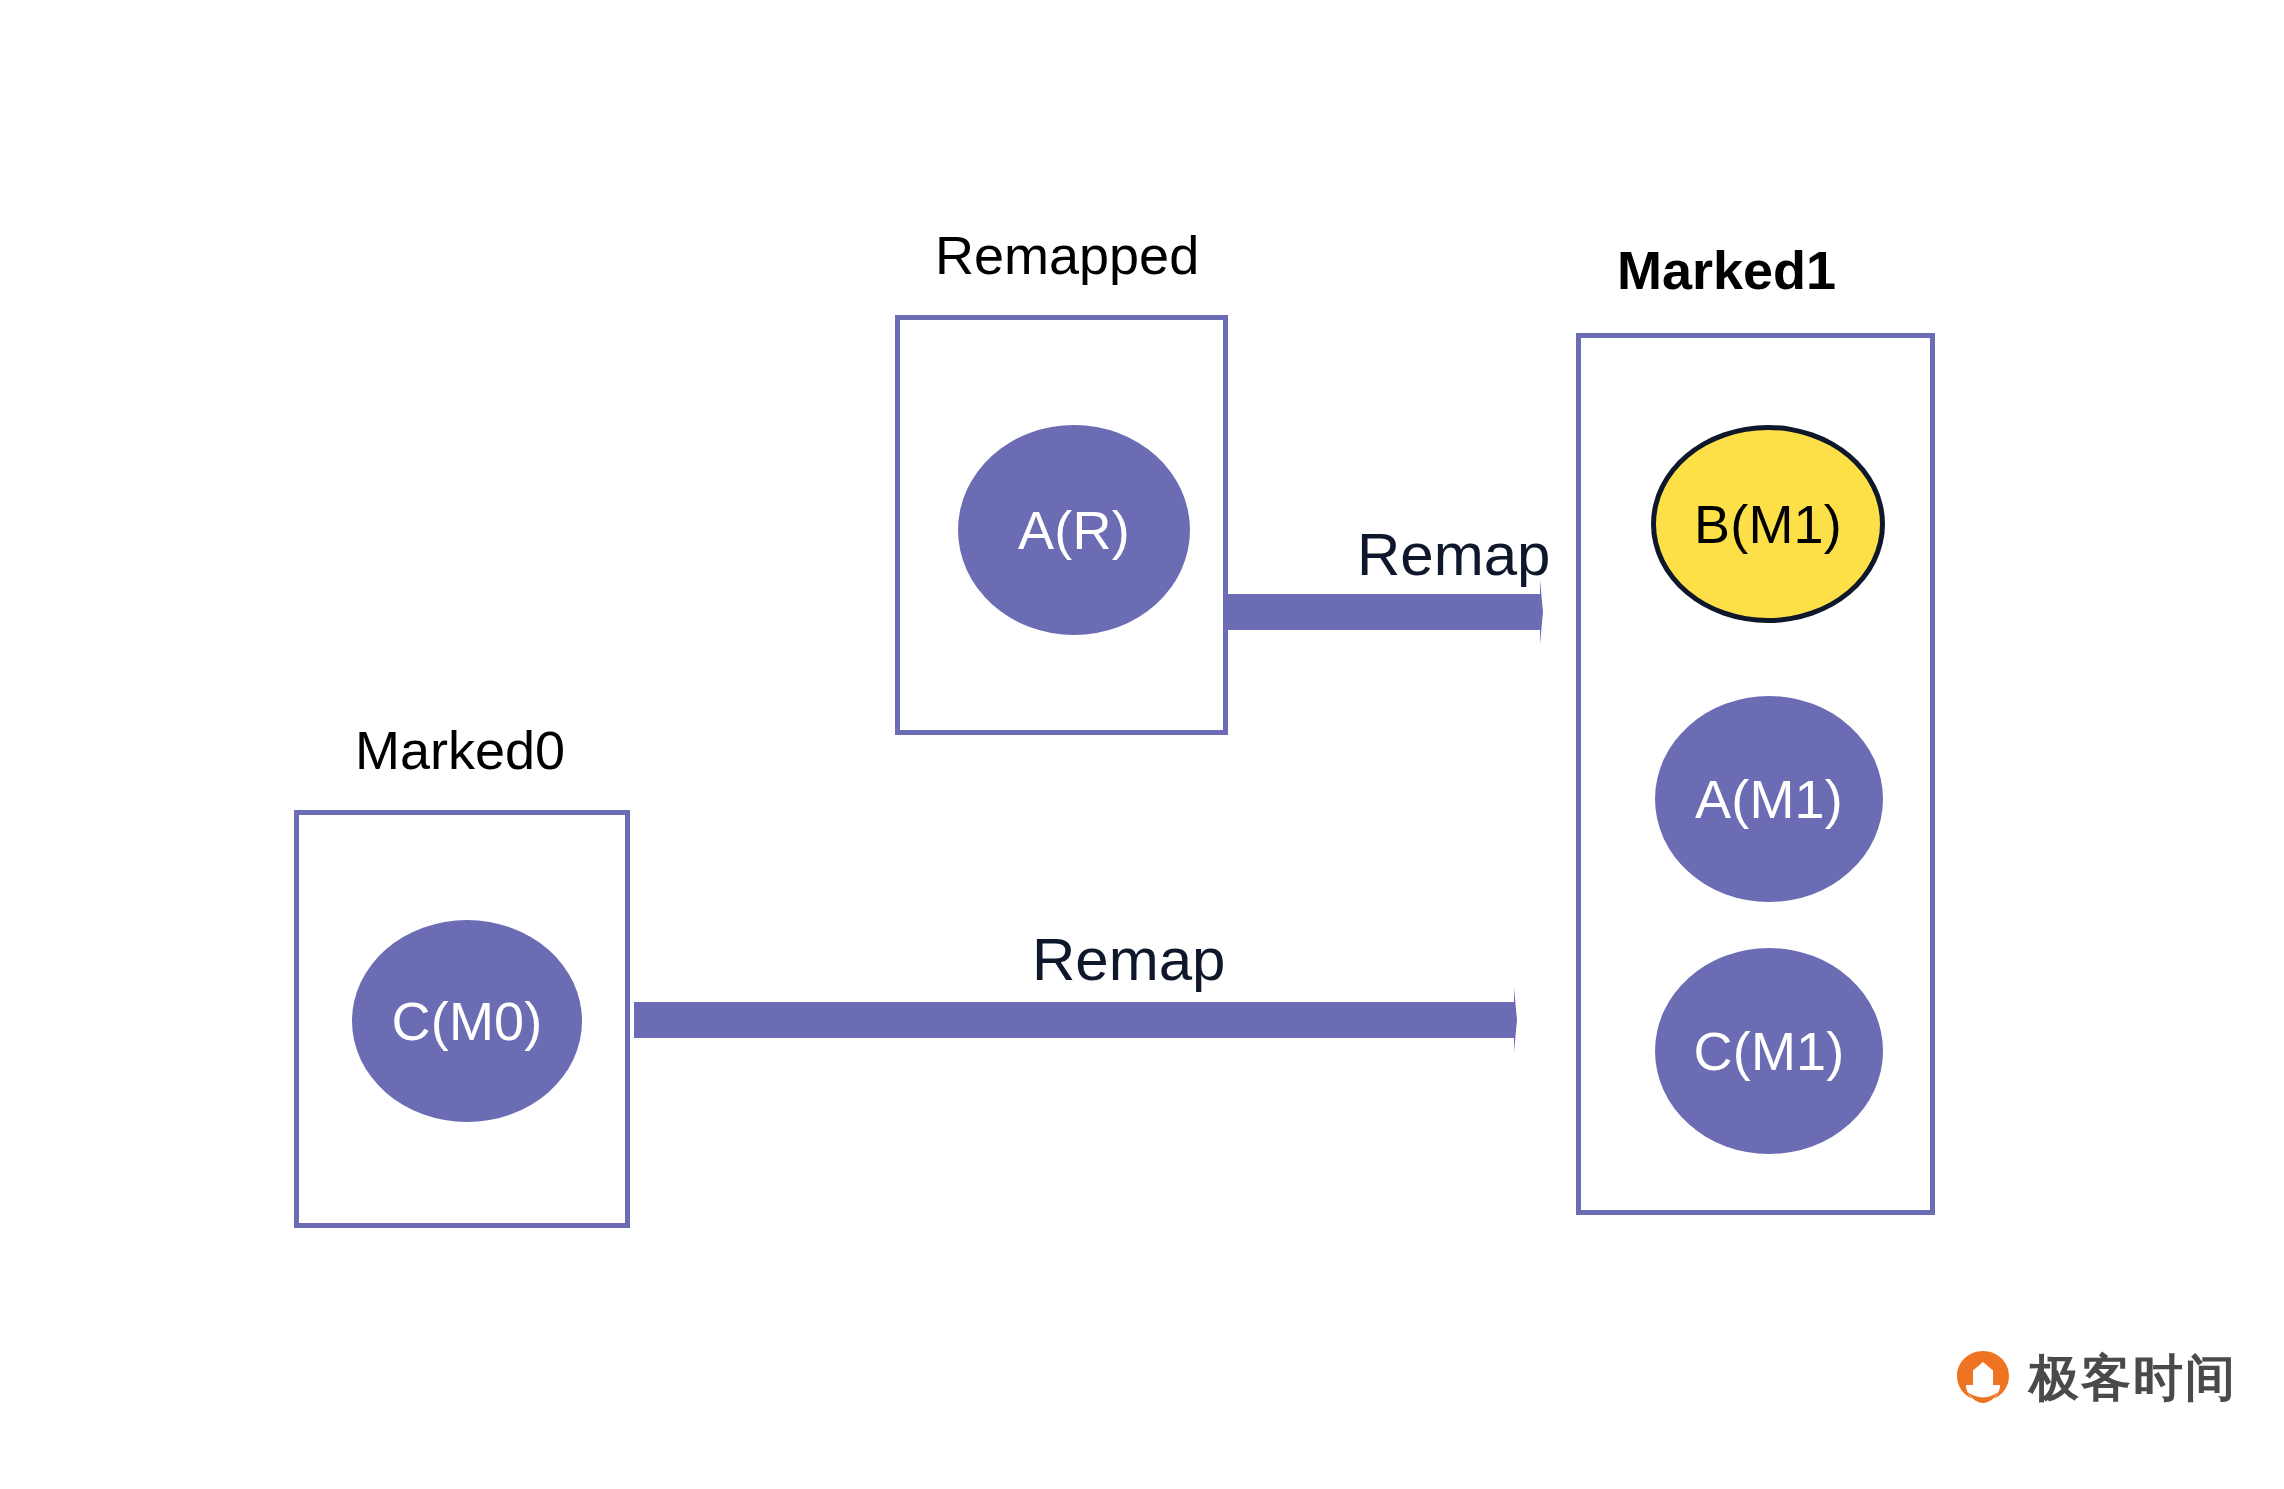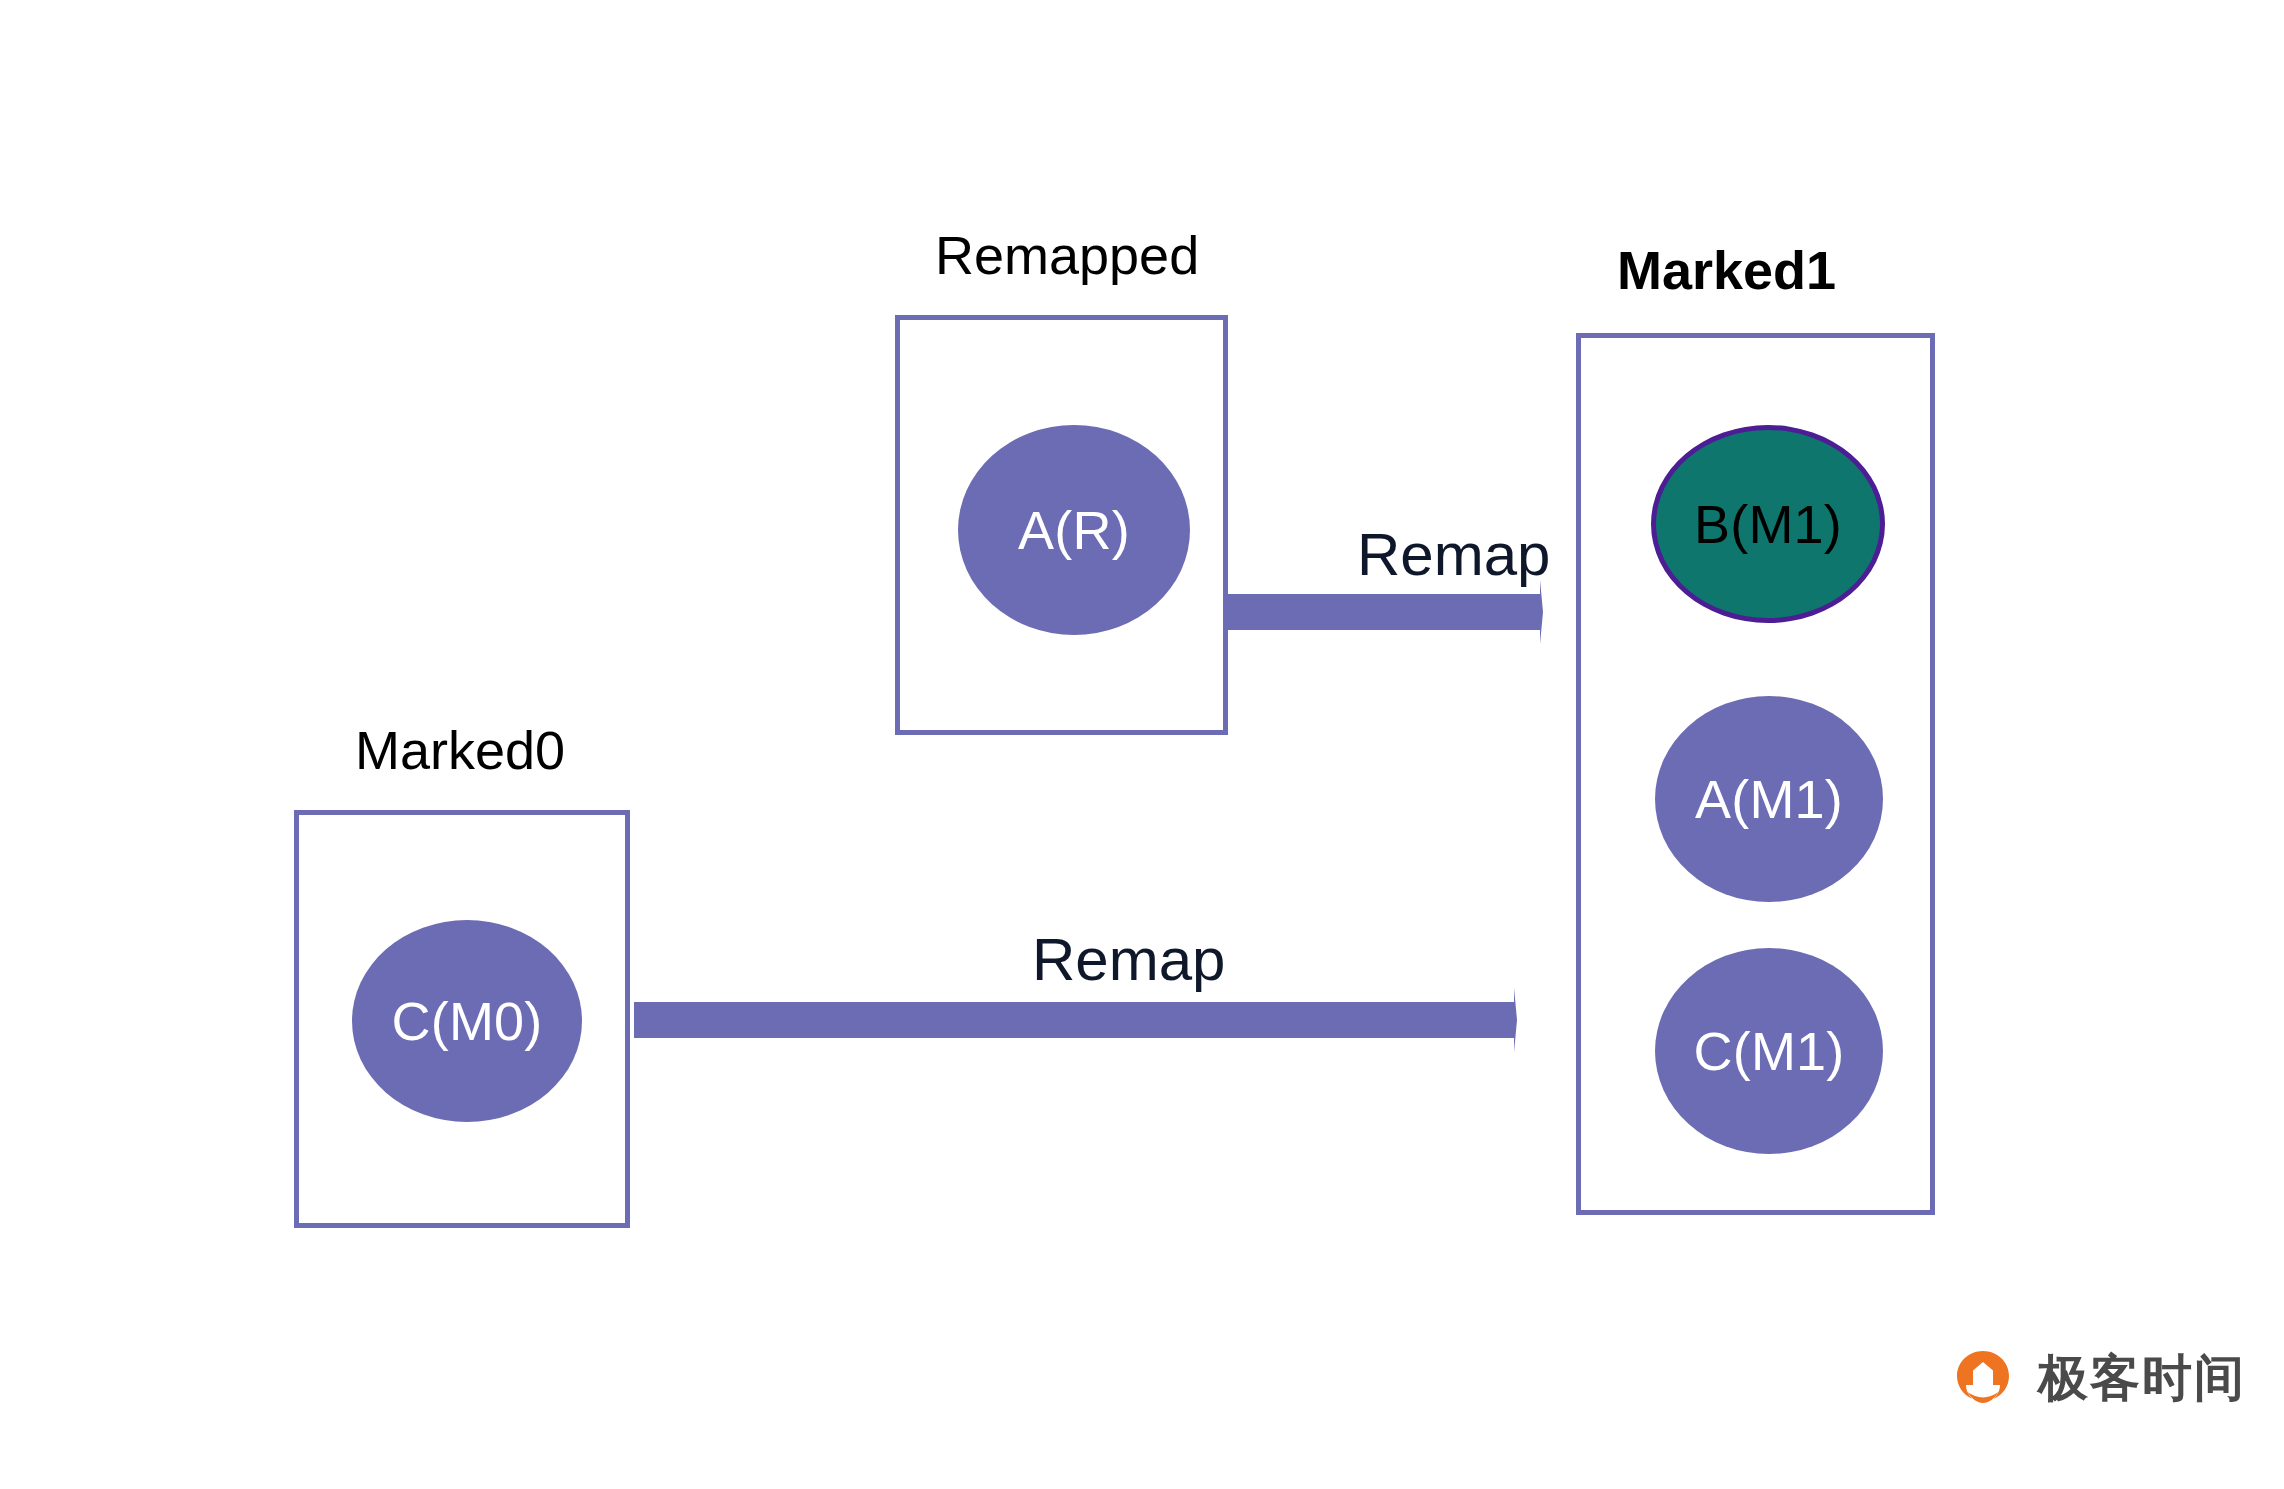--- a/index.html
+++ b/index.html
@@ -54,23 +54,23 @@
     line-height: 1;
     font-family: "Liberation Sans", sans-serif;
     letter-spacing: 0.2px;
   }
   .node.solid {
     background: #6C6CB5;
     color: #ffffff;
     border: none;
   }
   .node.outline {
-    background: #0f766e;
+    background: #fde047;
     color: #000000;
-    border: 5px solid #4c1d95;
+    border: 5px solid #0f172a;
   }
 
   
   .arrow {
     position: absolute;
     height: 0;
   }
   .arrow .shaft {
     position: absolute;
     left: 0;
@@ -96,21 +96,21 @@
     font-family: "Liberation Sans", sans-serif;
   }
 
   
   .watermark {
     position: absolute;
     left: 1955px;
     top: 1350px;
     display: flex;
     align-items: center;
-    gap: 27px;
+    gap: 18px;
   }
   .wm-mark {
     position: relative;
     width: 56px;
     height: 56px;
     flex: 0 0 auto;
   }
   .wm-text {
     font-family: "DejaVu Sans", sans-serif;
     font-size: 50px;

